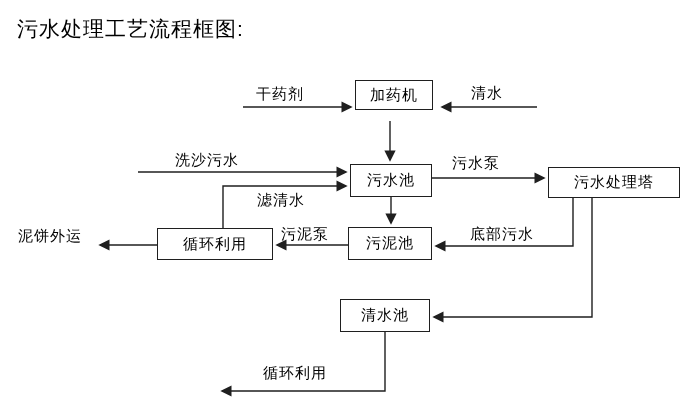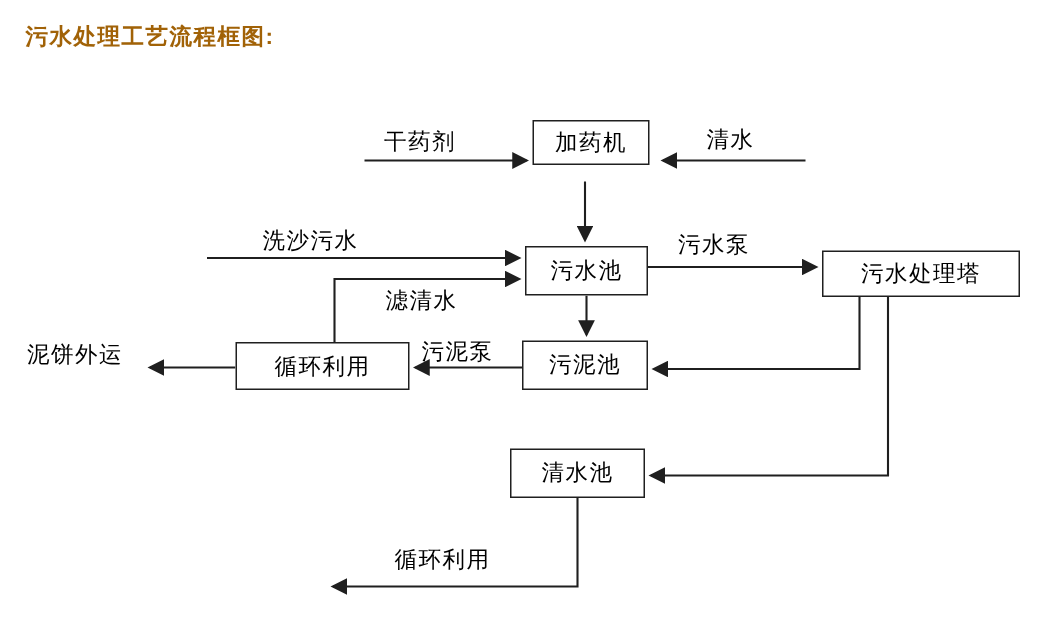--- a/index.html
+++ b/index.html
@@ -13,23 +13,23 @@
     width: 700px;
     height: 420px;
     background: #ffffff;
     overflow: hidden;
   }
   .title {
     position: absolute;
     left: 17px;
     top: 15px;
     margin: 0;
-    font-size: 15px;
-    font-weight: bold;
-    color: #a16207;
+    font-size: 21px;
+    font-weight: normal;
+    color: #000000;
     letter-spacing: 1px;
   }
   .lines-svg {
     position: absolute;
     left: 0;
     top: 0;
     width: 700px;
     height: 420px;
   }
   .lines-svg line, .lines-svg polyline {
@@ -120,16 +120,17 @@
   <div class="node n-sludge">污泥池</div>
   <div class="node n-press">循环利用</div>
   <div class="node n-clean">清水池</div>
 
   <span class="edge-label l-dry">干药剂</span>
   <span class="edge-label l-water">清水</span>
   <span class="edge-label l-sand">洗沙污水</span>
   <span class="edge-label l-pump1">污水泵</span>
   <span class="edge-label l-filter">滤清水</span>
   <span class="edge-label l-pump2">污泥泵</span>
+  <span class="edge-label l-bottom">底部污水</span>
   <span class="edge-label l-mudcake">泥饼外运</span>
   <span class="edge-label l-recycle">循环利用</span>
 
 </div>
 
 </body></html>

